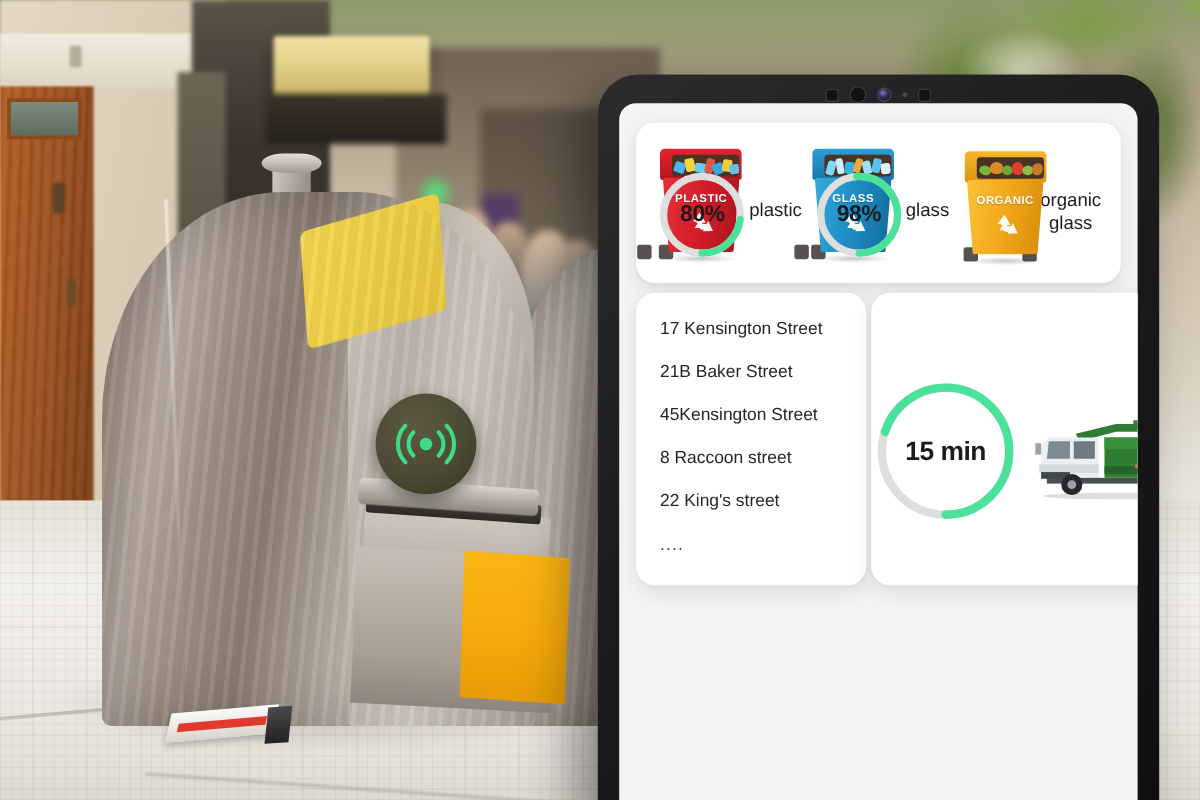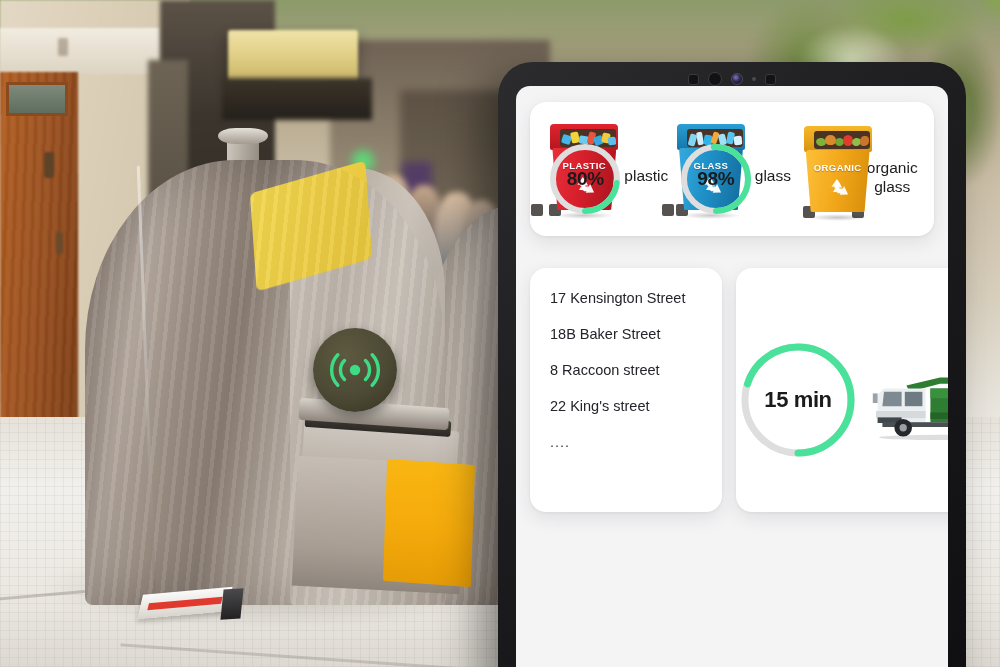--- a/index.html
+++ b/index.html
@@ -354,21 +354,21 @@
   .gauge svg { transform: rotate(-90deg); }
   .gauge-val {
     position:absolute; inset:0; display:flex; align-items:center; justify-content:center;
     font-size: 19px; font-weight:bold; color:#1b1b1d; letter-spacing:-.3px;
   }
   .bin-name {
     margin-top: 12px; font-size: 15.5px; color:#1d1d20; text-align:center; line-height:1.22;
   }
 
   
-  .bottom-row { display:flex; gap:14px; margin-top:32px; }
+  .bottom-row { display:flex; gap:4px; margin-top:8px; }
   .addr-card { flex: 0 0 192px; padding: 22px 0 22px 20px; height: 244px; }
   .addr-item { font-size: 14.5px; color:#24242a; margin-bottom: 20px; white-space:nowrap; }
   .addr-item:last-child { margin-bottom:0; letter-spacing:1px; color:#3a3a40; }
 
   .eta-card { flex:1; padding: 20px 0 0; height: 244px; display:flex; flex-direction:row; align-items:center; }
   .eta-gauge { position:relative; width:124px; height:124px; }
   .eta-gauge svg { transform: rotate(-90deg); }
   .eta-val {
     position:absolute; inset:0; display:flex; align-items:center; justify-content:center;
     font-size: 22px; font-weight:bold; color:#1b1b1d; letter-spacing:-.4px;
@@ -562,21 +562,22 @@
           </div>
         </div>
 
       </div>
     </div>
 
     <div class="bottom-row">
 
       <div class="card addr-card">
         <div class="addr-item">17 Kensington Street</div>
-        <div class="addr-item">18B Baker Street</div>
+        <div class="addr-item">21B Baker Street</div>
+        <div class="addr-item">45Kensington Street</div>
         <div class="addr-item">8 Raccoon street</div>
         <div class="addr-item">22 King's street</div>
         <div class="addr-item">....</div>
       </div>
 
       <div class="card eta-card">
         <div class="eta-gauge">
           <svg width="124" height="124" viewBox="0 0 124 124">
             <circle cx="62" cy="62" r="53" fill="none" stroke="#dedede" stroke-width="7"></circle>
             <circle cx="62" cy="62" r="53" fill="none" stroke="#4ae29a" stroke-width="7" stroke-linecap="round" transform="scale(-1,1) translate(-124,0)" stroke-dasharray="233 100"></circle>

